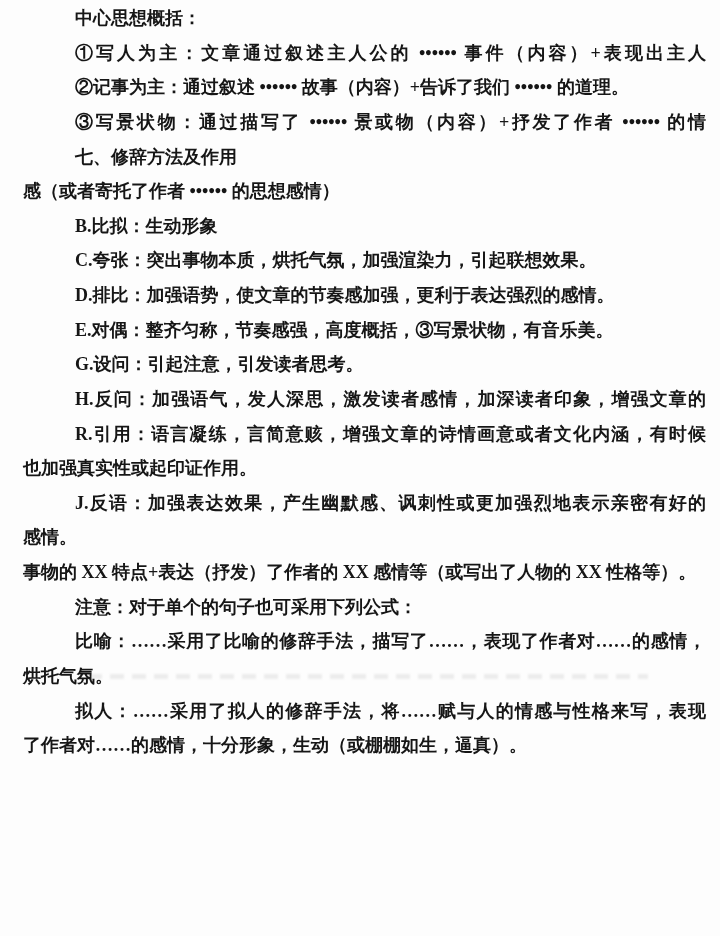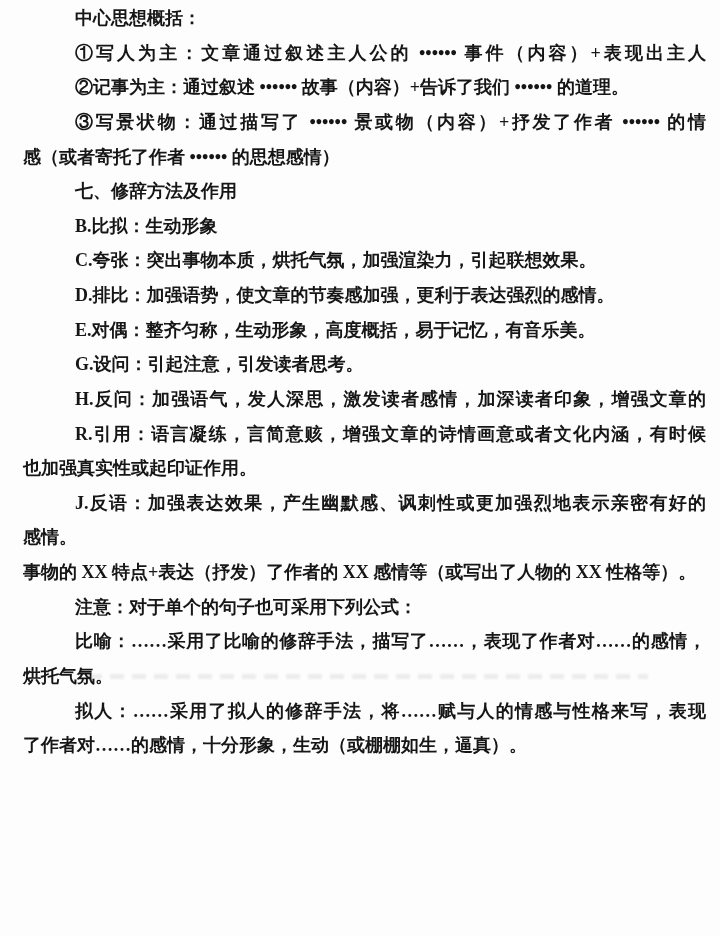--- a/index.html
+++ b/index.html
@@ -60,26 +60,26 @@
 </style>
 </head>
 <body>
 
 <div class="page" style="--paper: #fdfdfd; --ink: #161616;">
   <div class="doc" id="doc">
       <div class="line indent">中心思想概括：</div>
       <div class="line indent fill">①写人为主：文章通过叙述主人公的 •••••• 事件（内容）+表现出主人</div>
       <div class="line indent">②记事为主：通过叙述 •••••• 故事（内容）+告诉了我们 •••••• 的道理。</div>
       <div class="line indent fill">③写景状物：通过描写了 •••••• 景或物（内容）+抒发了作者 •••••• 的情</div>
+      <div class="line indent">七、修辞方法及作用</div>
       <div class="line">感（或者寄托了作者 •••••• 的思想感情）</div>
-      <div class="line indent">七、修辞方法及作用</div>
       <div class="line indent">B.比拟：生动形象</div>
       <div class="line indent">C.夸张：突出事物本质，烘托气氛，加强渲染力，引起联想效果。</div>
       <div class="line indent">D.排比：加强语势，使文章的节奏感加强，更利于表达强烈的感情。</div>
-      <div class="line indent">E.对偶：整齐匀称，生动形象，高度概括，易于记忆，有音乐美。</div>
+      <div class="line indent">E.对偶：整齐匀称，节奏感强，高度概括，③写景状物，有音乐美。</div>
       <div class="line indent">G.设问：引起注意，引发读者思考。</div>
       <div class="line indent fill">H.反问：加强语气，发人深思，激发读者感情，加深读者印象，增强文章的</div>
       <div class="line indent fill">R.引用：语言凝练，言简意赅，增强文章的诗情画意或者文化内涵，有时候</div>
       <div class="line">也加强真实性或起印证作用。</div>
       <div class="line indent fill">J.反语：加强表达效果，产生幽默感、讽刺性或更加强烈地表示亲密有好的</div>
       <div class="line">感情。</div>
       <div class="line">事物的 XX 特点+表达（抒发）了作者的 XX 感情等（或写出了人物的 XX 性格等）。</div>
       <div class="line indent">注意：对于单个的句子也可采用下列公式：</div>
       <div class="line indent fill">比喻：……采用了比喻的修辞手法，描写了……，表现了作者对……的感情，</div>
       <div class="line">烘托气氛。</div>

